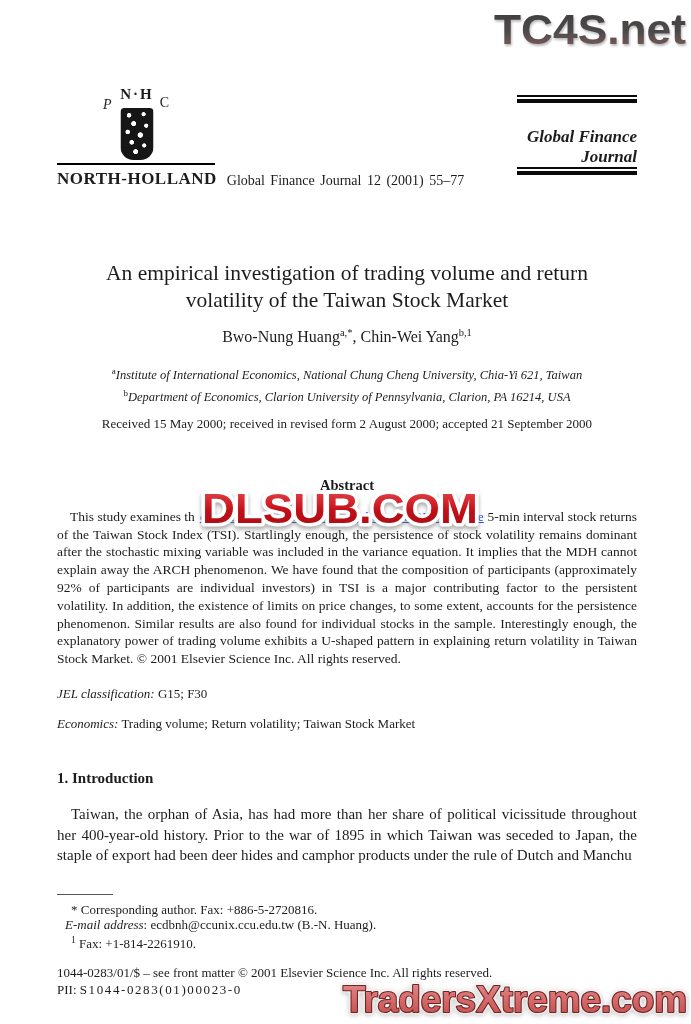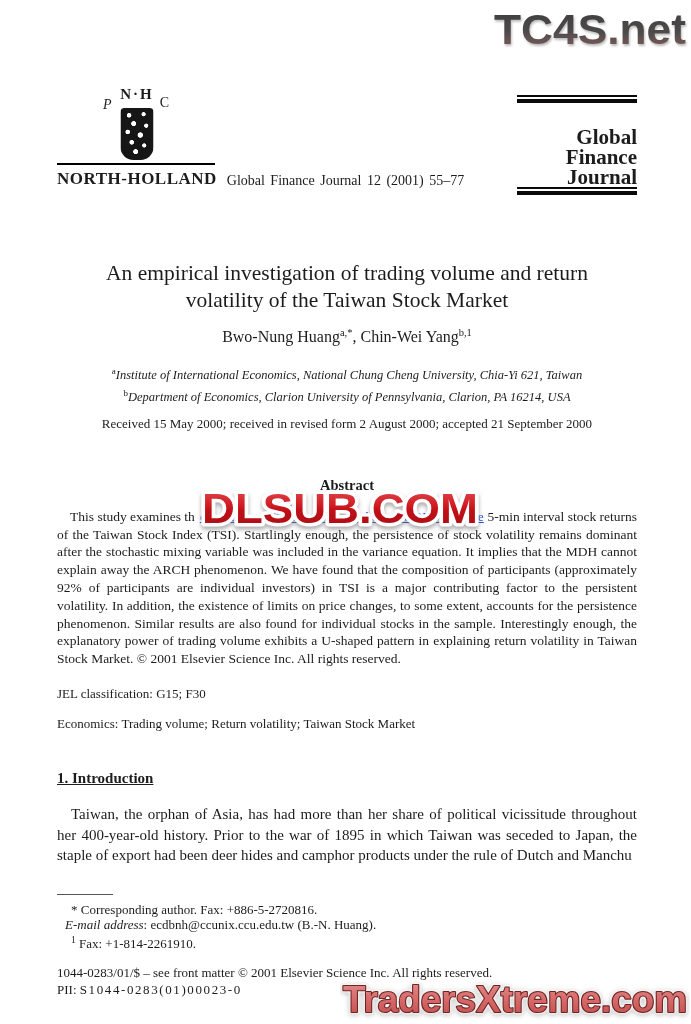--- a/index.html
+++ b/index.html
@@ -35,43 +35,43 @@
       radial-gradient(circle at 60% 52%, #fff 2.4px, transparent 3px),
       radial-gradient(circle at 34% 66%, #fff 2px, transparent 2.6px),
       radial-gradient(circle at 72% 72%, #fff 1.8px, transparent 2.4px),
       radial-gradient(circle at 46% 84%, #fff 2.2px, transparent 2.8px),
       #161616;}
   .nh-rule{position:absolute;left:57px;top:163px;width:158px;border-top:2.5px solid #000;}
   .nh-name{position:absolute;left:57px;top:169px;font-size:17px;font-weight:bold;letter-spacing:.5px;}
   .citation{position:absolute;left:50%;top:173px;transform:translateX(-50%);font-size:14px;white-space:nowrap;word-spacing:2px;}
   .gfj{position:absolute;right:54px;top:95px;width:120px;text-align:right;}
   .gfj-rule{height:2px;border-top:2px solid #0a0a0a;border-bottom:4px solid #0a0a0a;}
-  .gfj-name{margin-top:24px;font-size:21px;font-weight:bold;line-height:20px;}
+  .gfj-name{margin-top:24px;font-size:17px;font-weight:bold;line-height:20px;font-style:italic;}
 
   
   .main{position:absolute;left:57px;top:0;width:580px;}
   .title{margin-top:260px;text-align:center;font-size:21.5px;line-height:27px;}
   .authors{margin-top:13px;text-align:center;font-size:16px;}
   .authors sup{font-size:10.5px;}
   .affil{margin-top:17px;text-align:center;font-style:italic;font-size:12.5px;line-height:17.5px;}
   .affil sup{font-size:9px;font-style:normal;}
   .received{margin-top:9px;text-align:center;font-size:13px;}
 
   .abs-head{margin-top:45px;font-size:14.5px;font-weight:bold;text-align:center;}
   .abs-line1{margin-top:15px;display:flex;justify-content:space-between;font-size:13.5px;white-space:nowrap;}
   .abs-l{padding-left:13px;}
   .abs-mid{flex:1;overflow:hidden;padding:0 5px;color:#1d4ed8;text-decoration:underline;}
   .abs-body{margin-top:1px;font-size:13.5px;line-height:17.8px;text-align:justify;}
 
   .meta-line{font-size:13px;}
   .jel{margin-top:18px;}
   .kw{margin-top:14px;}
-  .meta-line .lbl{}
+  .meta-line .lbl{font-style:italic;}
 
-  .sec-head{margin-top:38px;font-size:15px;font-weight:bold;text-decoration:underline;}
+  .sec-head{margin-top:38px;font-size:15px;font-weight:bold;}
   .intro{margin-top:17px;font-size:15px;line-height:20.5px;text-align:justify;text-indent:14px;}
 
   .fn-rule{width:56px;border-top:1px solid #555;margin:28px 0 7px 0;}
   .fn{font-size:13px;line-height:15.5px;}
   .fn-star,.fn-one{padding-left:14px;}
   .fn-email{padding-left:8px;}
   .fn .lbl{font-style:italic;}
   .fn sup{font-size:9.5px;}
 
   .footer{margin-top:13px;font-size:13px;line-height:17px;}

